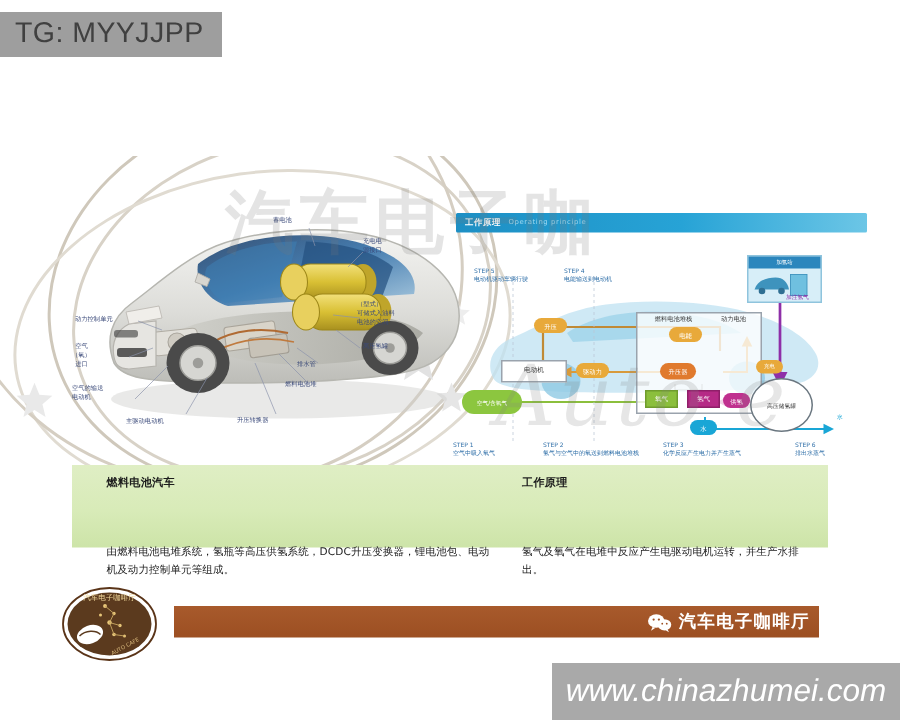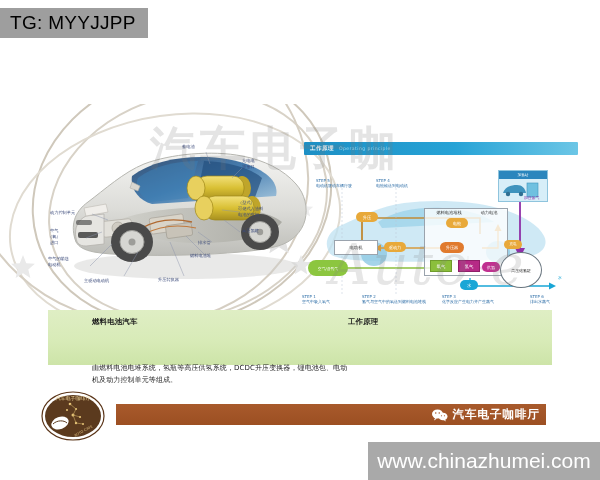--- a/index.html
+++ b/index.html
@@ -7,21 +7,21 @@
     width:600px;height:480px;overflow:hidden;
     background:#ffffff;
     font-family:"DejaVu Sans","Liberation Sans",sans-serif;
     position:relative;
   }
   #slide{position:absolute;inset:0;width:600px;height:480px;overflow:hidden;background:#fff;}
 
   
   .tag-watermark{
     position:absolute;left:0;top:8px;width:148px;height:30px;
-    background:#9e9e9e;color:#000000;
+    background:#9e9e9e;color:#404040;
     font-size:19px;letter-spacing:.3px;
     display:flex;align-items:center;padding-left:10px;
     box-sizing:border-box;
     font-family:"Liberation Sans",sans-serif;
   }
 
   
   .title{
     position:absolute;left:60px;top:58px;
     font-size:30px;font-weight:bold;color:#111;
@@ -91,21 +91,21 @@
     font-style:italic;letter-spacing:2px;white-space:nowrap;pointer-events:none;
     font-family:"DejaVu Serif","Liberation Serif",serif;
   }
 
   
   .caption{
     position:absolute;left:48px;top:310px;width:504px;height:55px;
     background:linear-gradient(180deg,#dfeec4 0%,#d8ebb8 55%,#cde4a8 100%);
   }
   .cap-col{position:absolute;top:7px;}
-  .cap-col.left{left:44px;width:262px;}
+  .cap-col.left{left:23px;width:262px;}
   .cap-col.right{left:300px;width:196px;}
   .cap-h{font-size:7.4px;font-weight:bold;color:#1c1c1c;margin-bottom:4px;letter-spacing:.2px;}
   .cap-b{font-size:7px;color:#1c1c1c;line-height:11.5px;letter-spacing:.1px;margin-top:36px;}
 
   
   .footer{position:absolute;left:0;top:388px;width:600px;height:56px;}
   .logo{position:absolute;left:40px;top:2px;width:66px;height:52px;}
   .fbar{
     position:absolute;left:116px;top:16px;width:430px;height:21px;
     background:#a0522a;background:linear-gradient(180deg,#a85a2c 0%,#9c4f22 100%);
@@ -117,20 +117,21 @@
   .wechat-icon{width:17px;height:14px;}
   .fbar-text{color:#fff;font-size:11.5px;font-weight:bold;letter-spacing:1px;white-space:nowrap;}
 
   
   .bottom-wm{
     position:absolute;left:368px;top:442px;width:232px;height:38px;
     background:#a9a9a9;color:#fff;
     display:flex;align-items:center;justify-content:center;
     font-size:21px;letter-spacing:0px;
     font-family:"Liberation Sans",sans-serif;
+    font-style:italic;
   }
 </style>
 </head>
 <body>
 
 <div id="slide">
 
   <div class="tag-watermark">TG: MYYJJPP</div>
 
 
@@ -397,20 +398,21 @@
 
   </div>
 
   <div class="caption">
     <div class="cap-col left">
       <div class="cap-h">燃料电池汽车</div>
       <div class="cap-b">由燃料电池电堆系统，氢瓶等高压供氢系统，DCDC升压变换器，锂电池包、电动机及动力控制单元等组成。</div>
     </div>
     <div class="cap-col right">
       <div class="cap-h">工作原理</div>
+      <div class="cap-b">氢气及氧气在电堆中反应产生电驱动电机运转，并生产水排出。</div>
     </div>
   </div>
 
   <div class="footer">
 
     <div class="logo">
       <svg width="66" height="52" viewBox="0 0 66 52">
         <ellipse cx="33" cy="26" rx="31" ry="24" fill="#fff" stroke="#5a3418" stroke-width="1.2"></ellipse>
         <ellipse cx="33" cy="26" rx="28" ry="21" fill="#5b3a1e"></ellipse>
 

